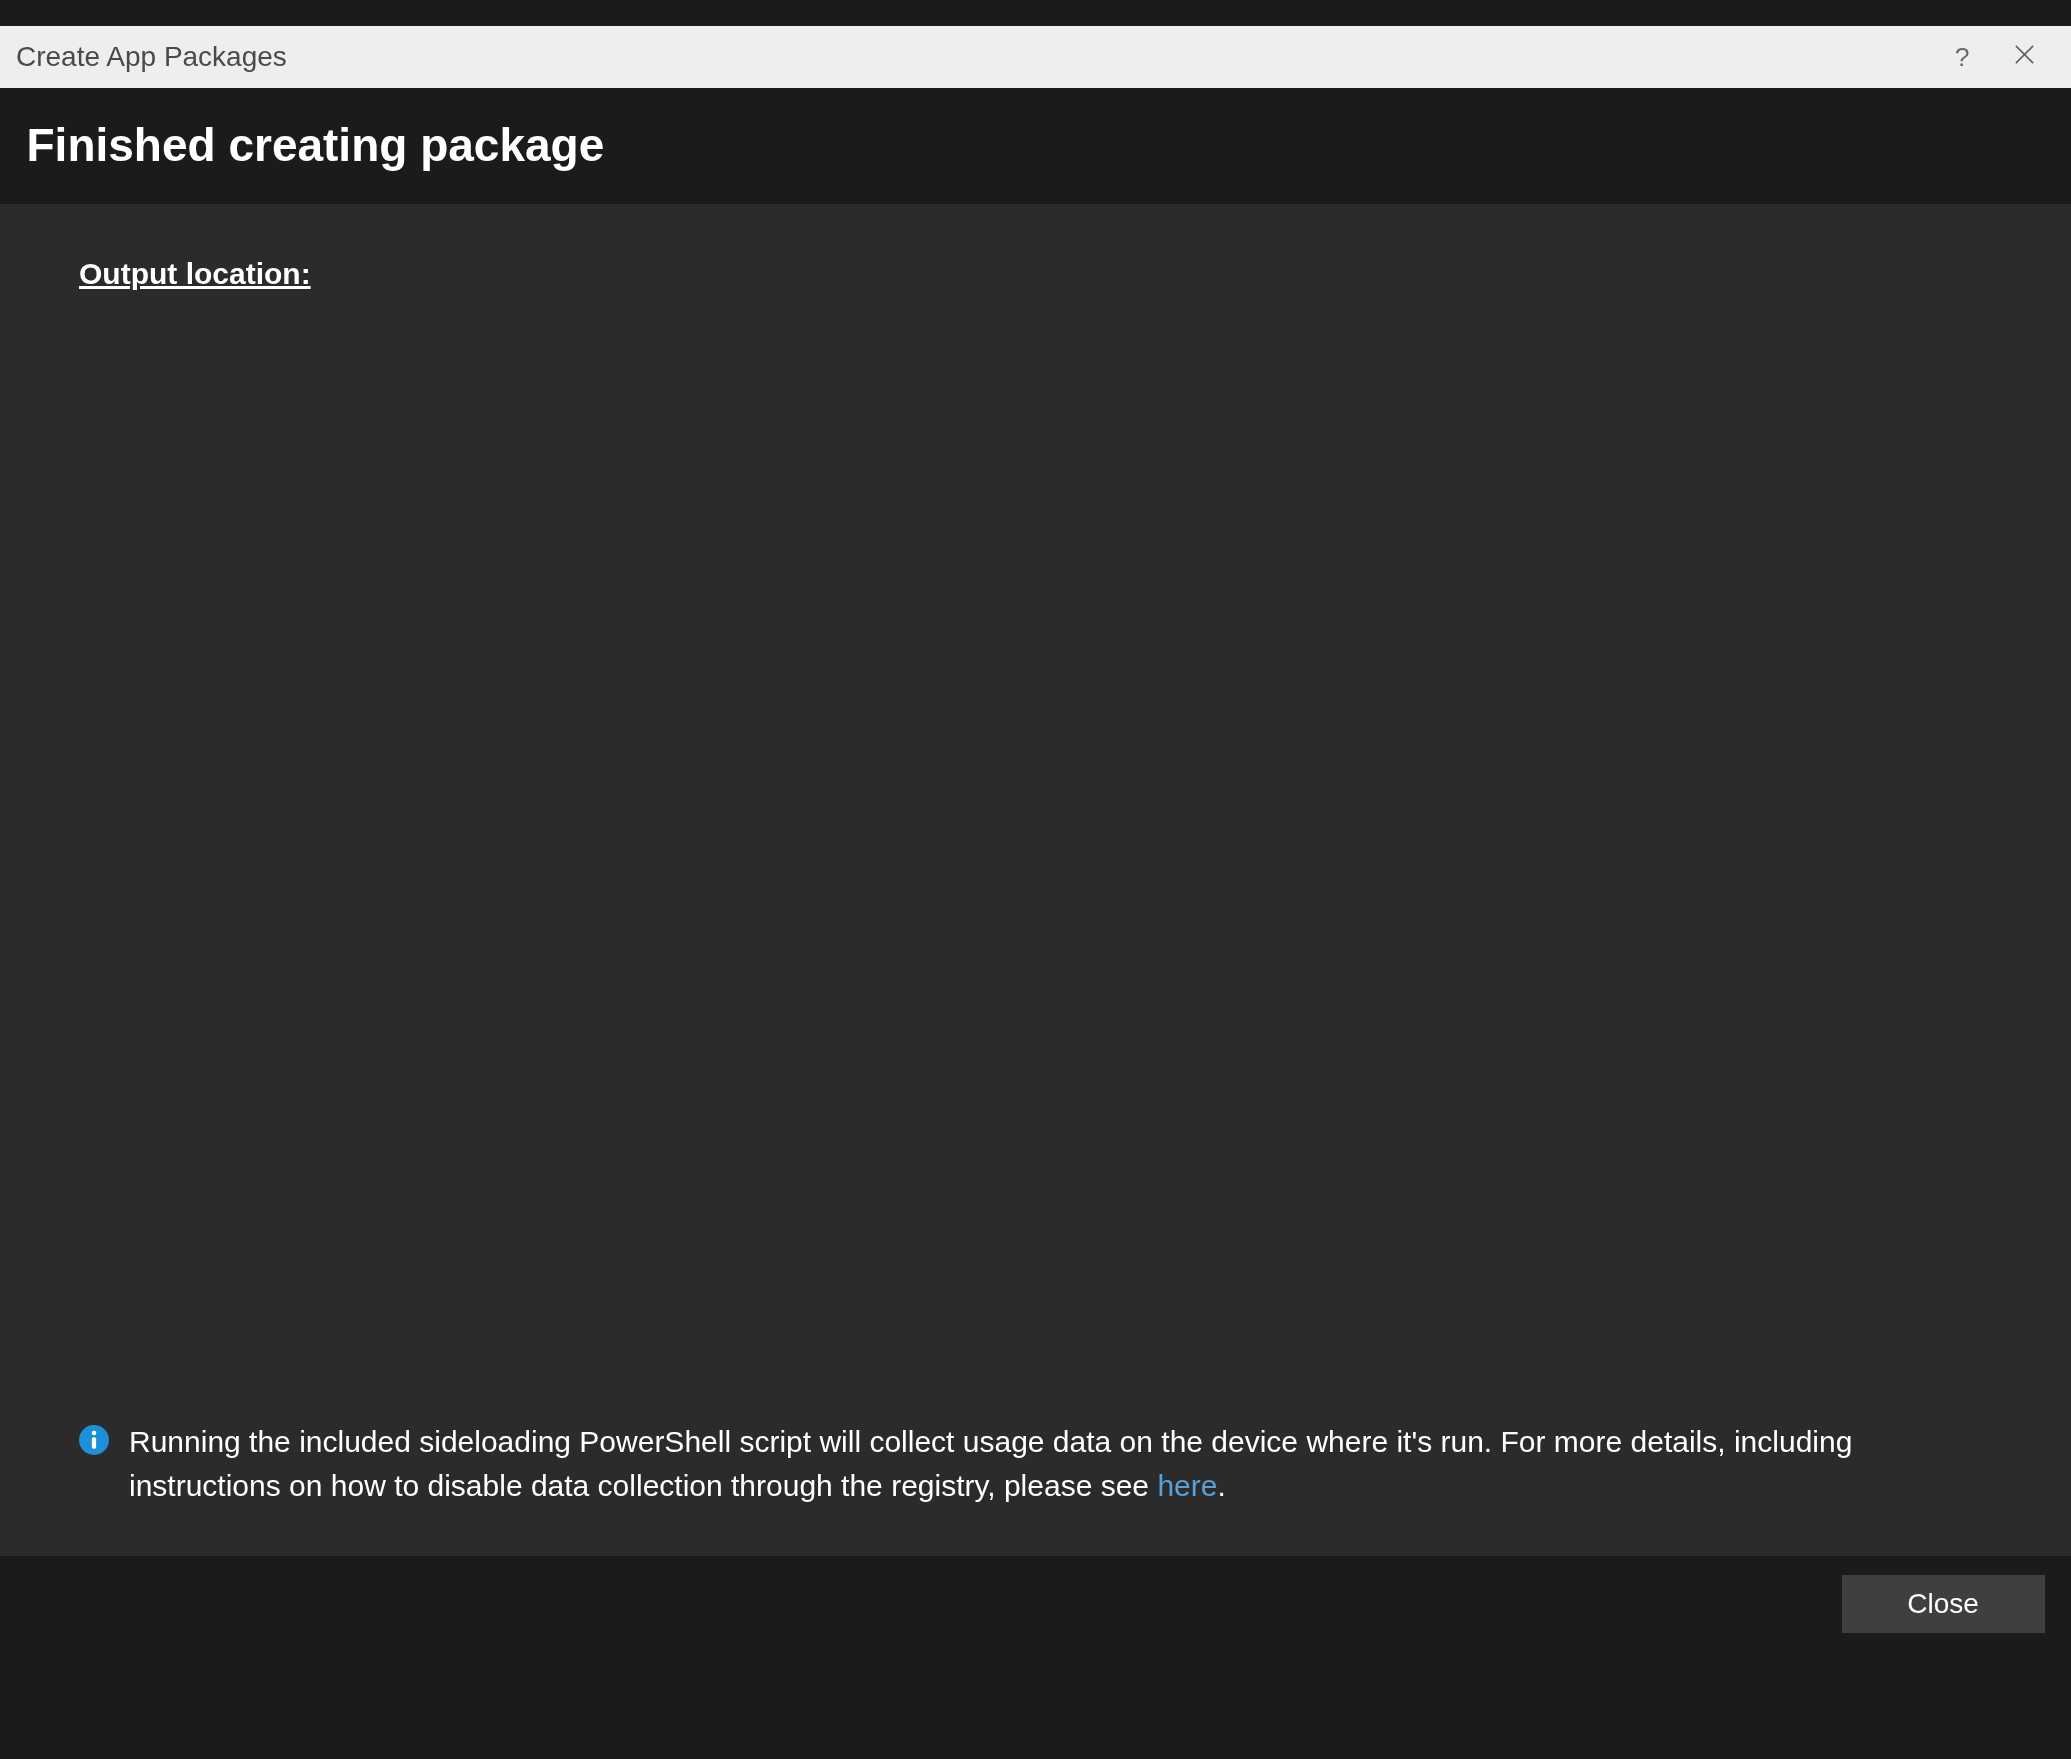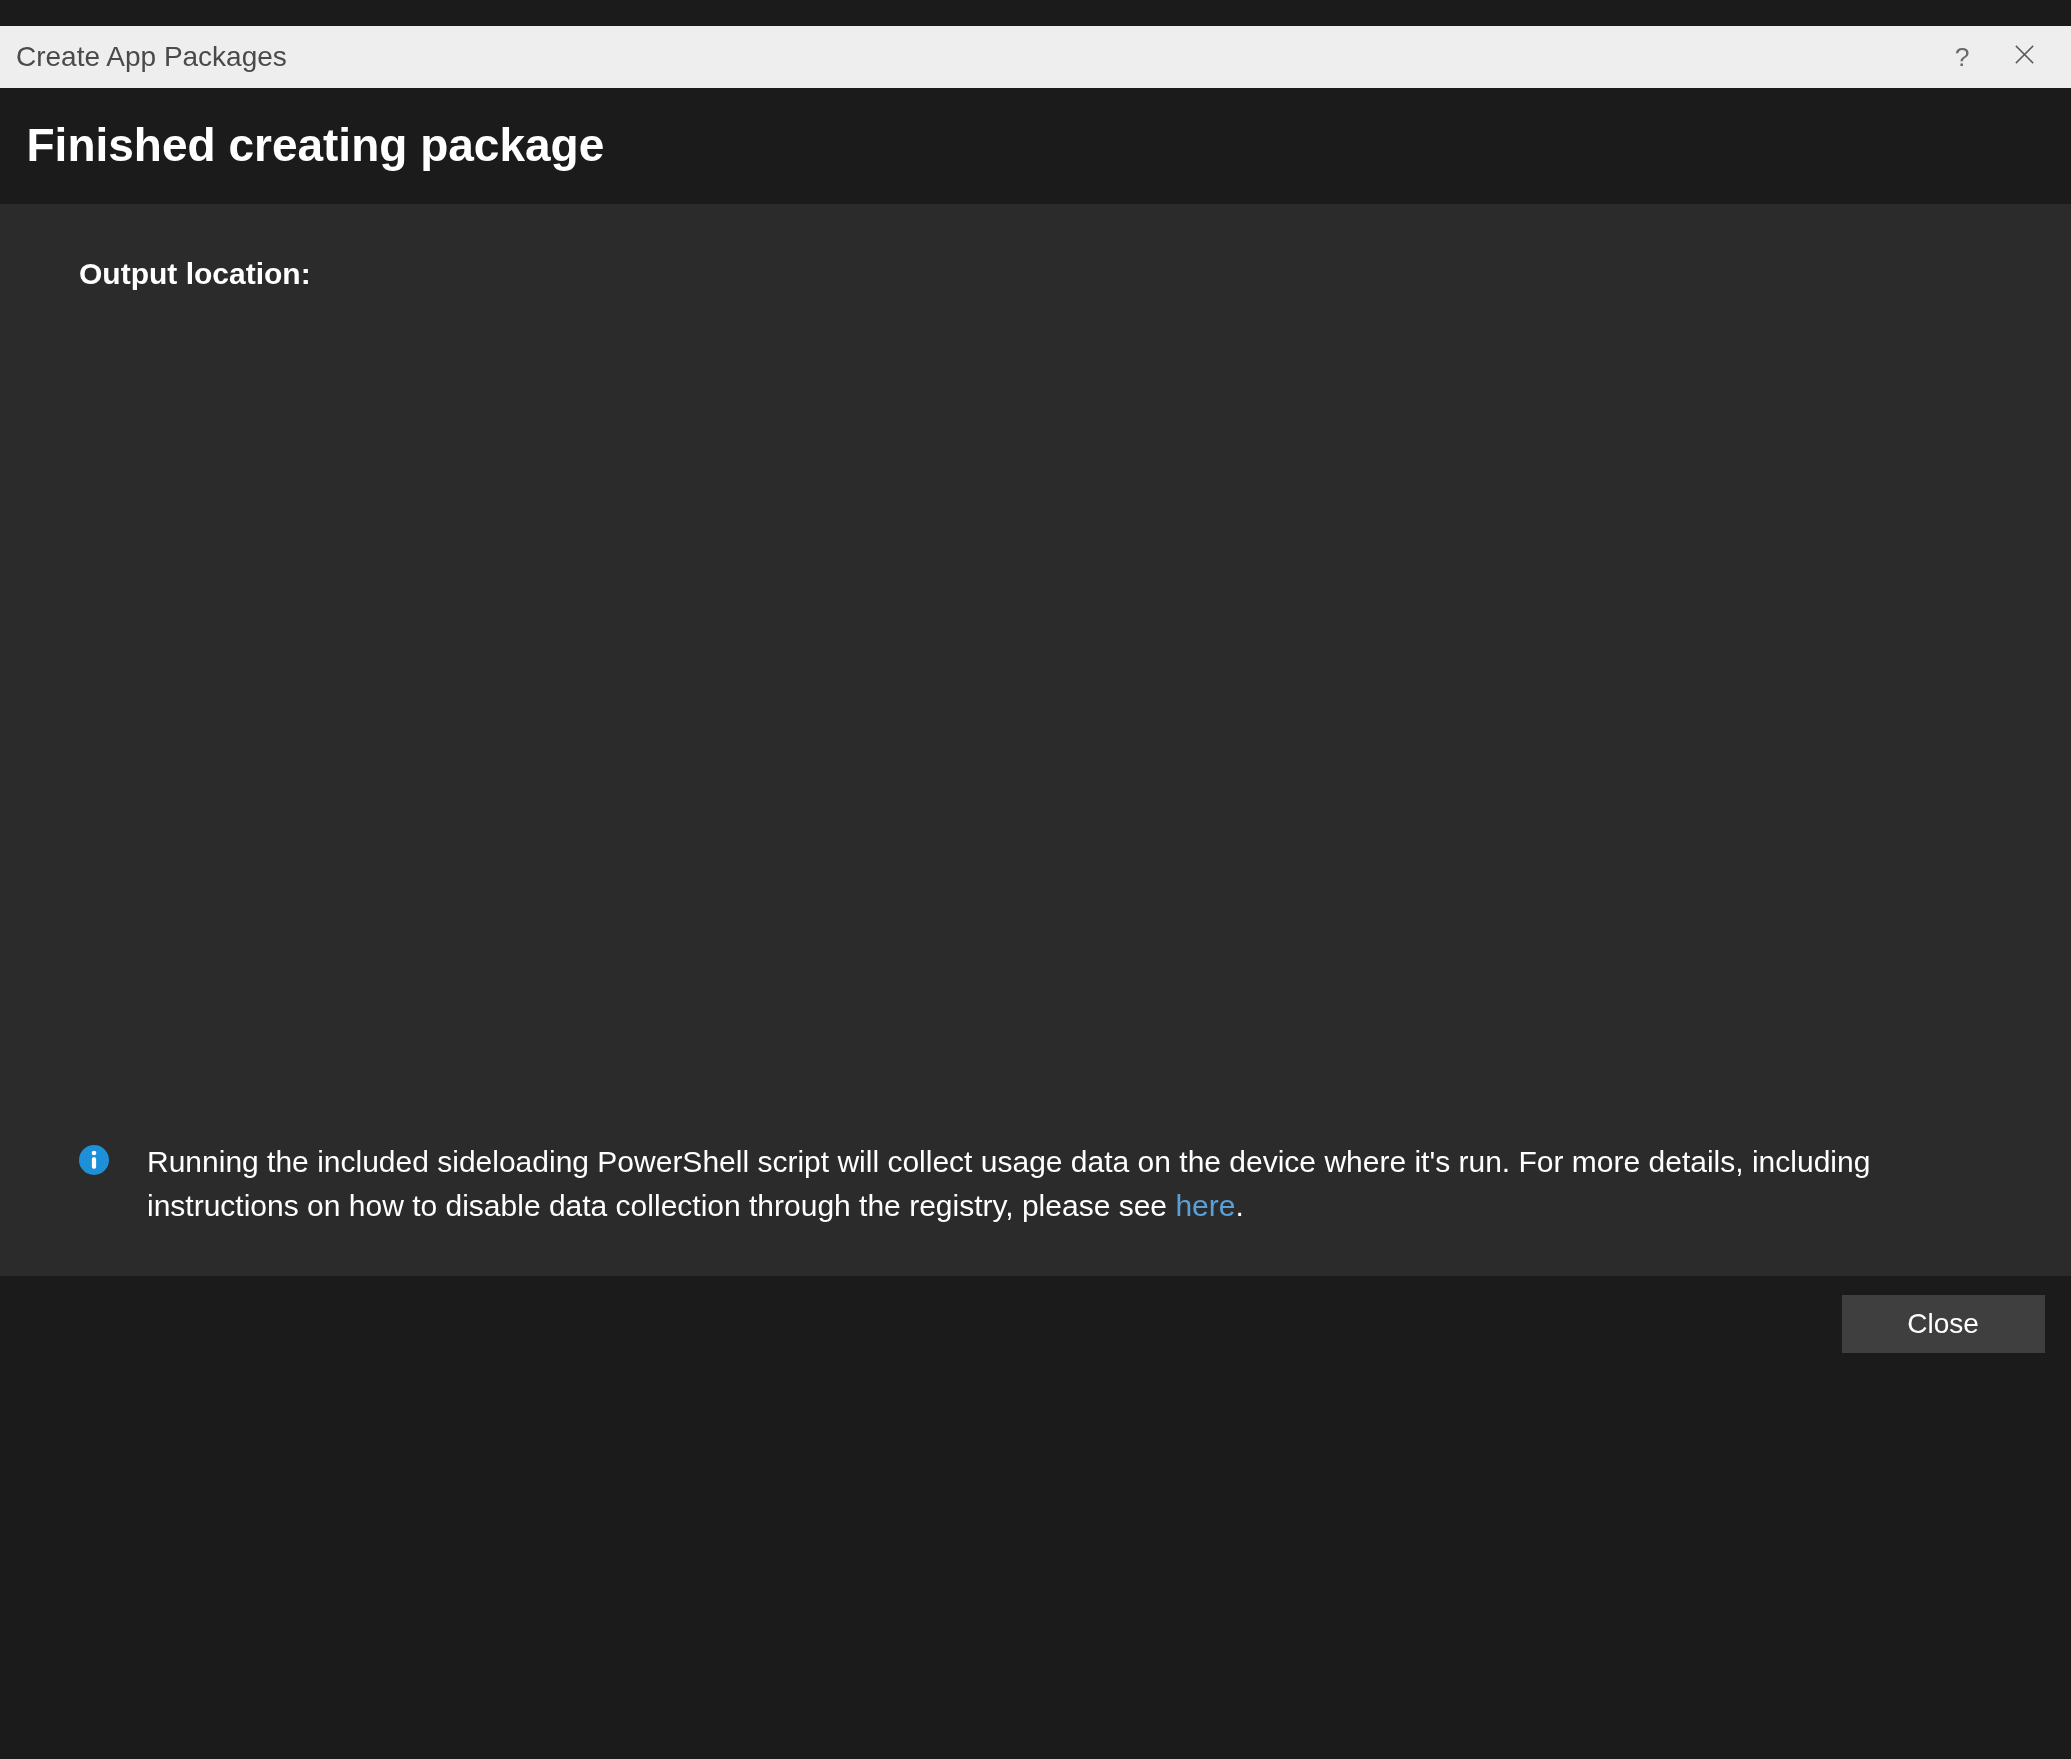--- a/index.html
+++ b/index.html
@@ -53,46 +53,47 @@
     background: #1b1b1b;
     padding: 30px 26.5px 32px 26.5px;
   }
   .header-title {
     font-size: 46px;
     font-weight: 700;
     color: #ffffff;
   }
   .content {
     background: #2b2b2b;
-    height: 1072px;
+    height: 1352px;
     padding: 53px 79px 35px 79px;
     display: flex;
     flex-direction: column;
     position: relative;
+    text-decoration: underline;
   }
   .output-label {
     font-size: 30px;
     font-weight: 700;
     color: #ffffff;
     margin-bottom: 10.6px;
   }
   .output-path {
     font-size: 30px;
     font-weight: 400;
     color: #5aa0d8;
     cursor: pointer;
   }
   .info-block {
     position: absolute;
     left: 79px;
     right: 79px;
     bottom: 49px;
     display: flex;
     align-items: flex-start;
-    gap: 38px;
+    gap: 20px;
   }
   .info-icon {
     width: 30px;
     height: 30px;
     flex-shrink: 0;
     margin-top: 5.3px;
   }
   .info-icon svg {
     width: 30px;
     height: 30px;

